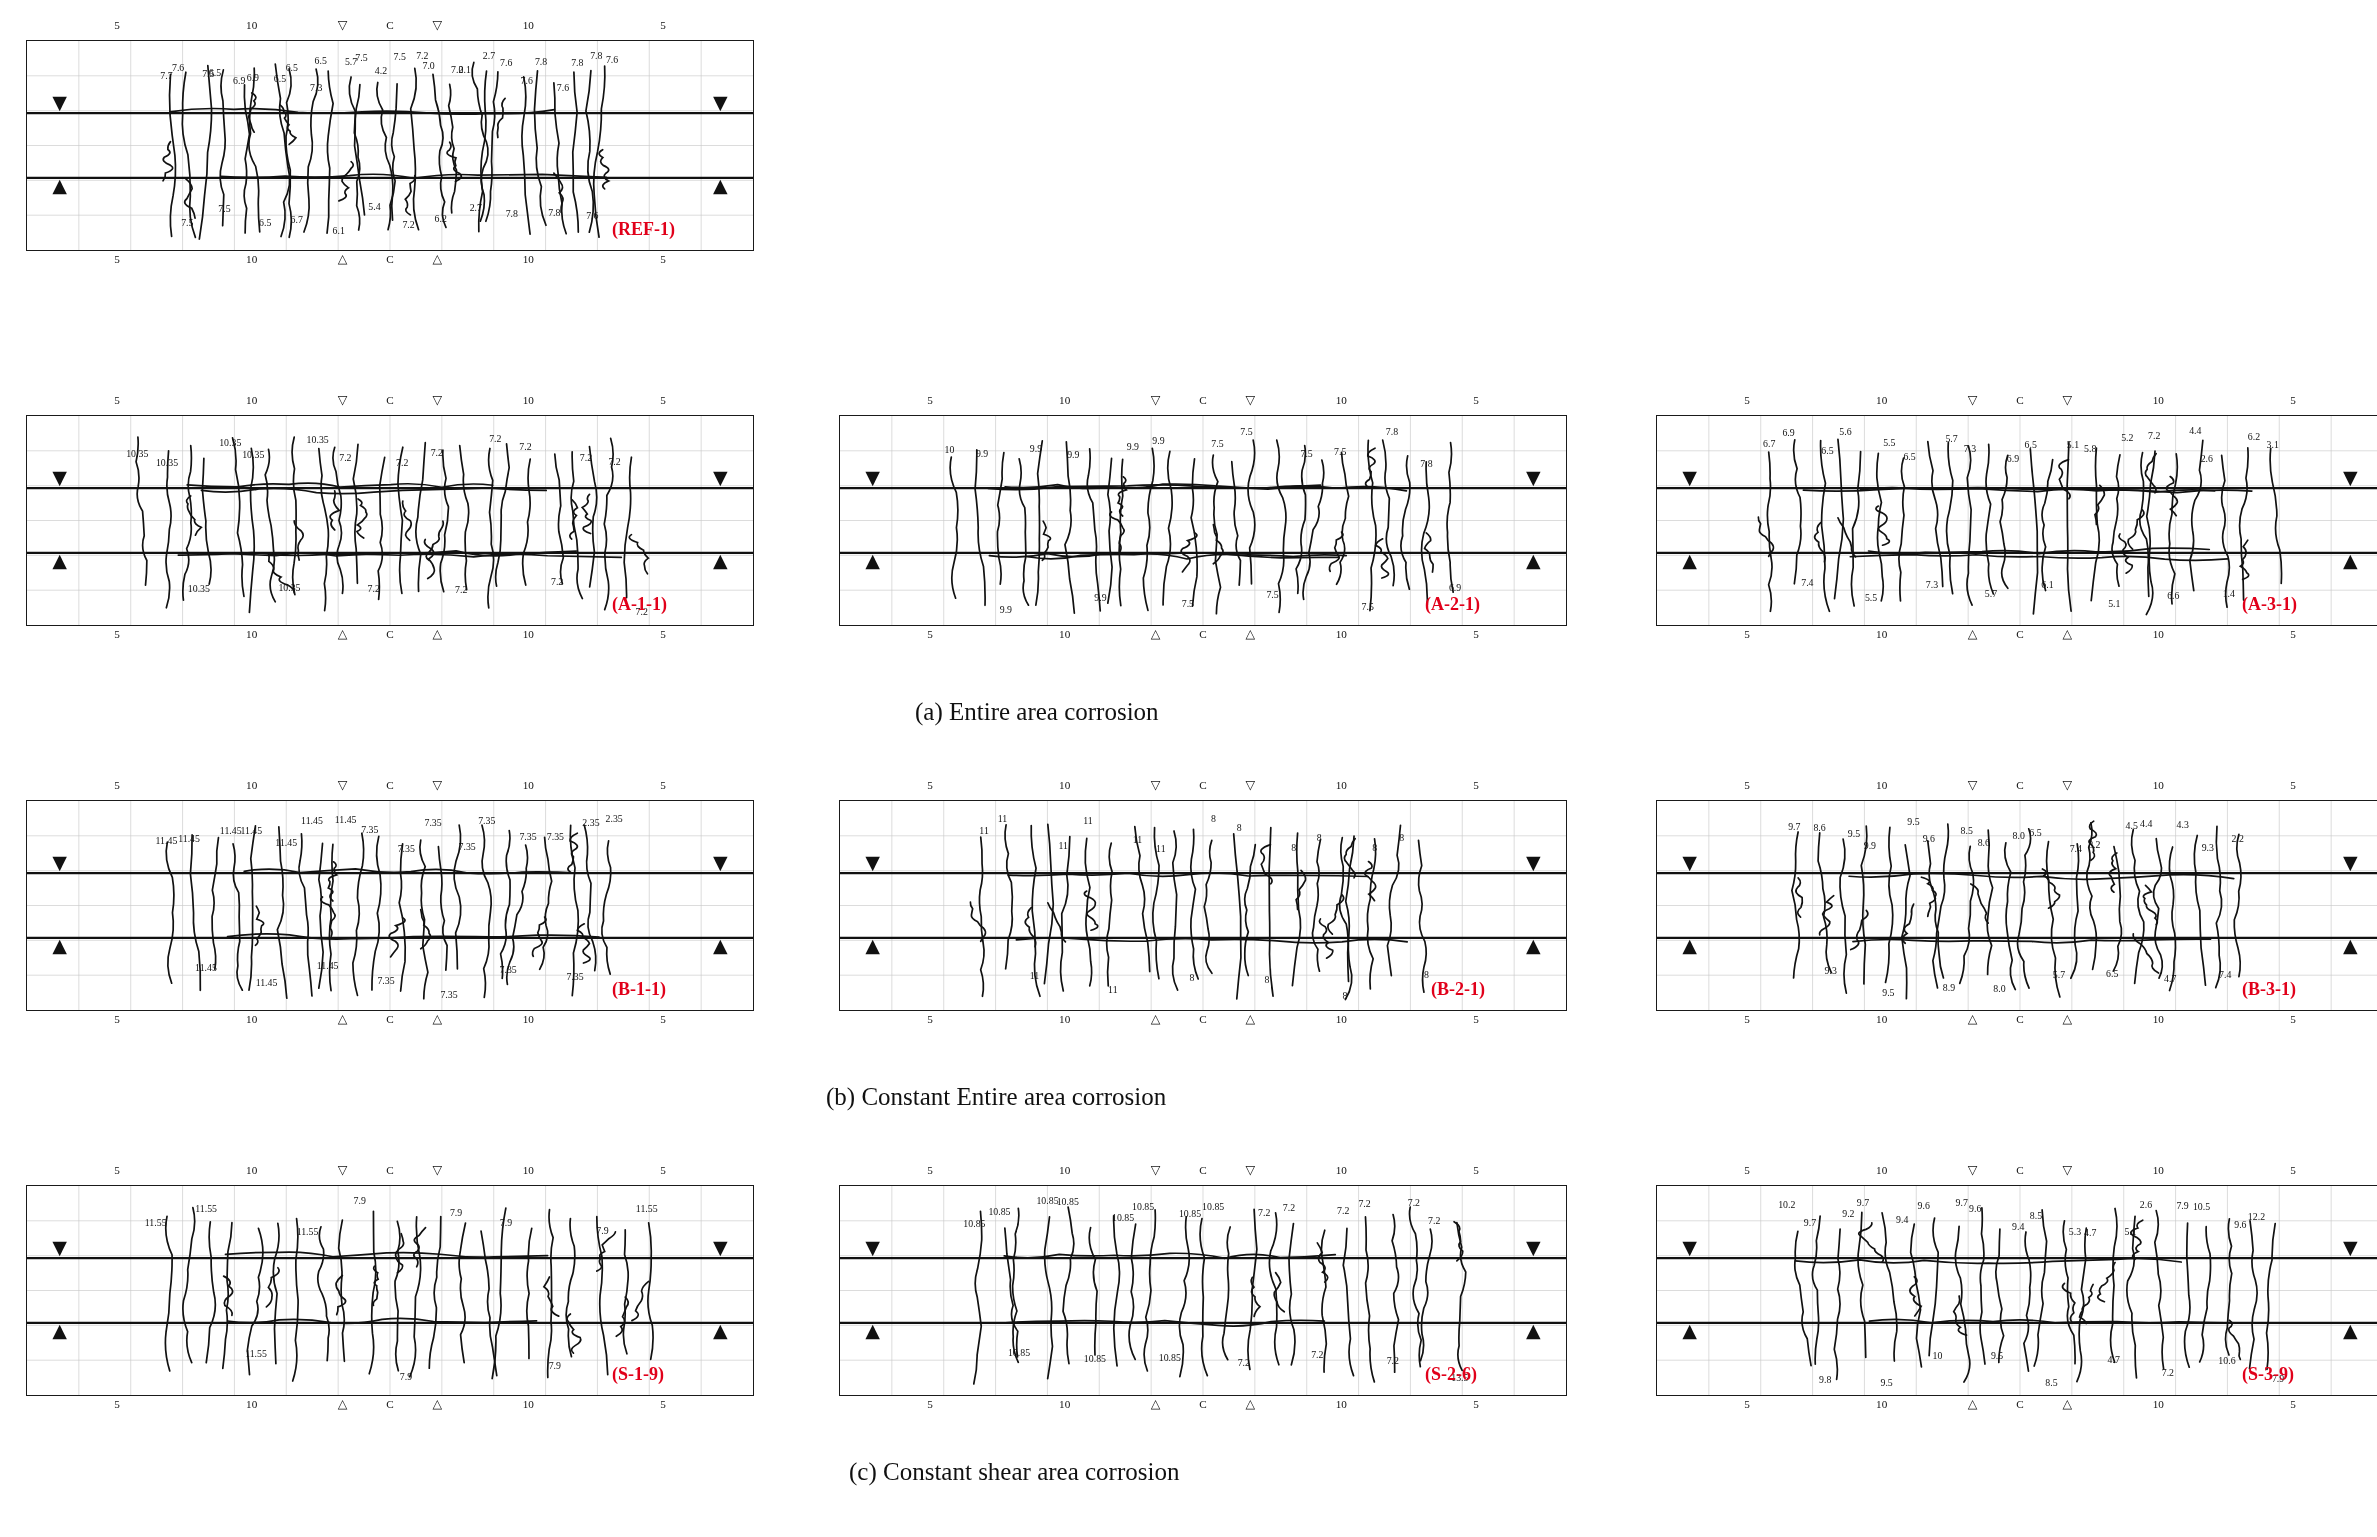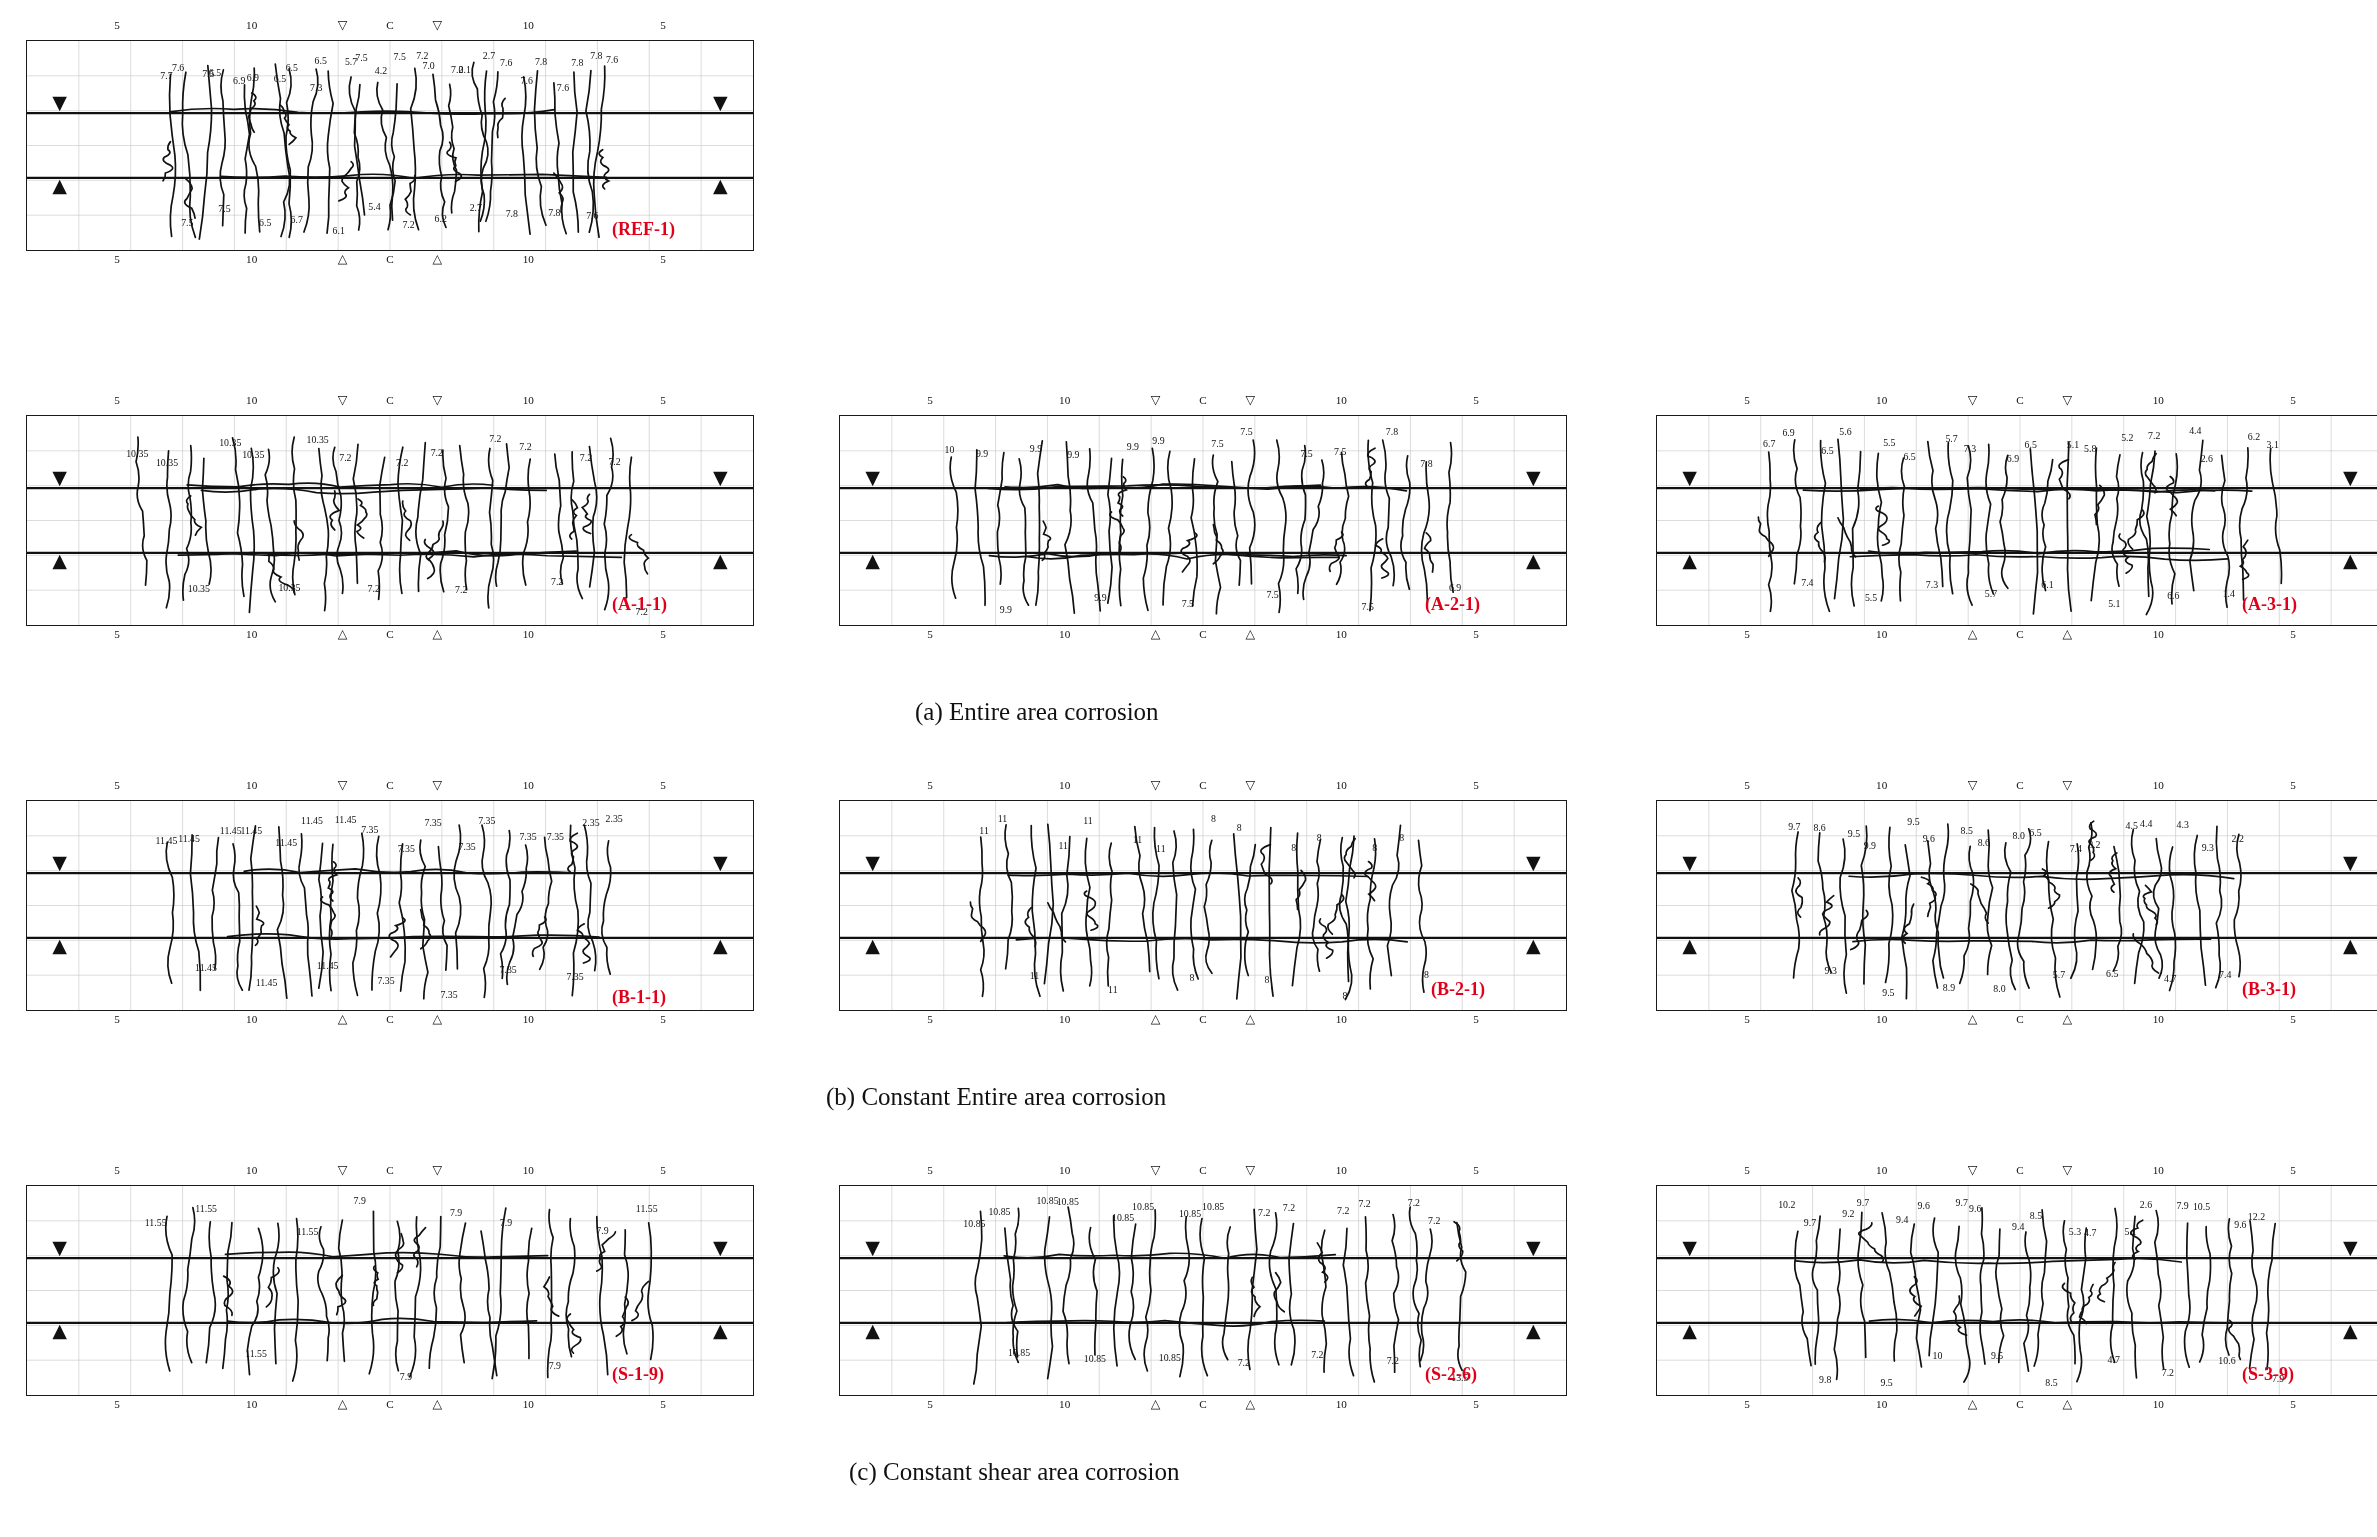--- a/index.html
+++ b/index.html
@@ -641,21 +641,21 @@
             <text x="699.8" y="35.4" text-anchor="middle">7.35</text>
             <text x="732.3" y="263.1" text-anchor="middle">7.35</text>
             <text x="762.6" y="59.4" text-anchor="middle">7.35</text>
             <text x="804.3" y="59.9" text-anchor="middle">7.35</text>
             <text x="834.2" y="273.9" text-anchor="middle">7.35</text>
             <text x="858.4" y="37.9" text-anchor="middle">2.35</text>
             <text x="893.7" y="32.3" text-anchor="middle">2.35</text>
           </g>
         </svg>
       </div>
-      <div class="tag" style="left: 586px; top: 179px; margin-top: 8px;">(B-1-1)</div>
+      <div class="tag" style="left: 586px; top: 179px;">(B-1-1)</div>
       <div class="ticks" style="top: 213px;">
         <span class="" style="left:12.50%">5</span>
         <span class="" style="left:31.00%">10</span>
         <span class="tri" style="left:43.50%">△</span>
         <span class="" style="left:50.00%">C</span>
         <span class="tri" style="left:56.50%">△</span>
         <span class="" style="left:69.00%">10</span>
         <span class="" style="left:87.50%">5</span>
       </div>
     </div>

